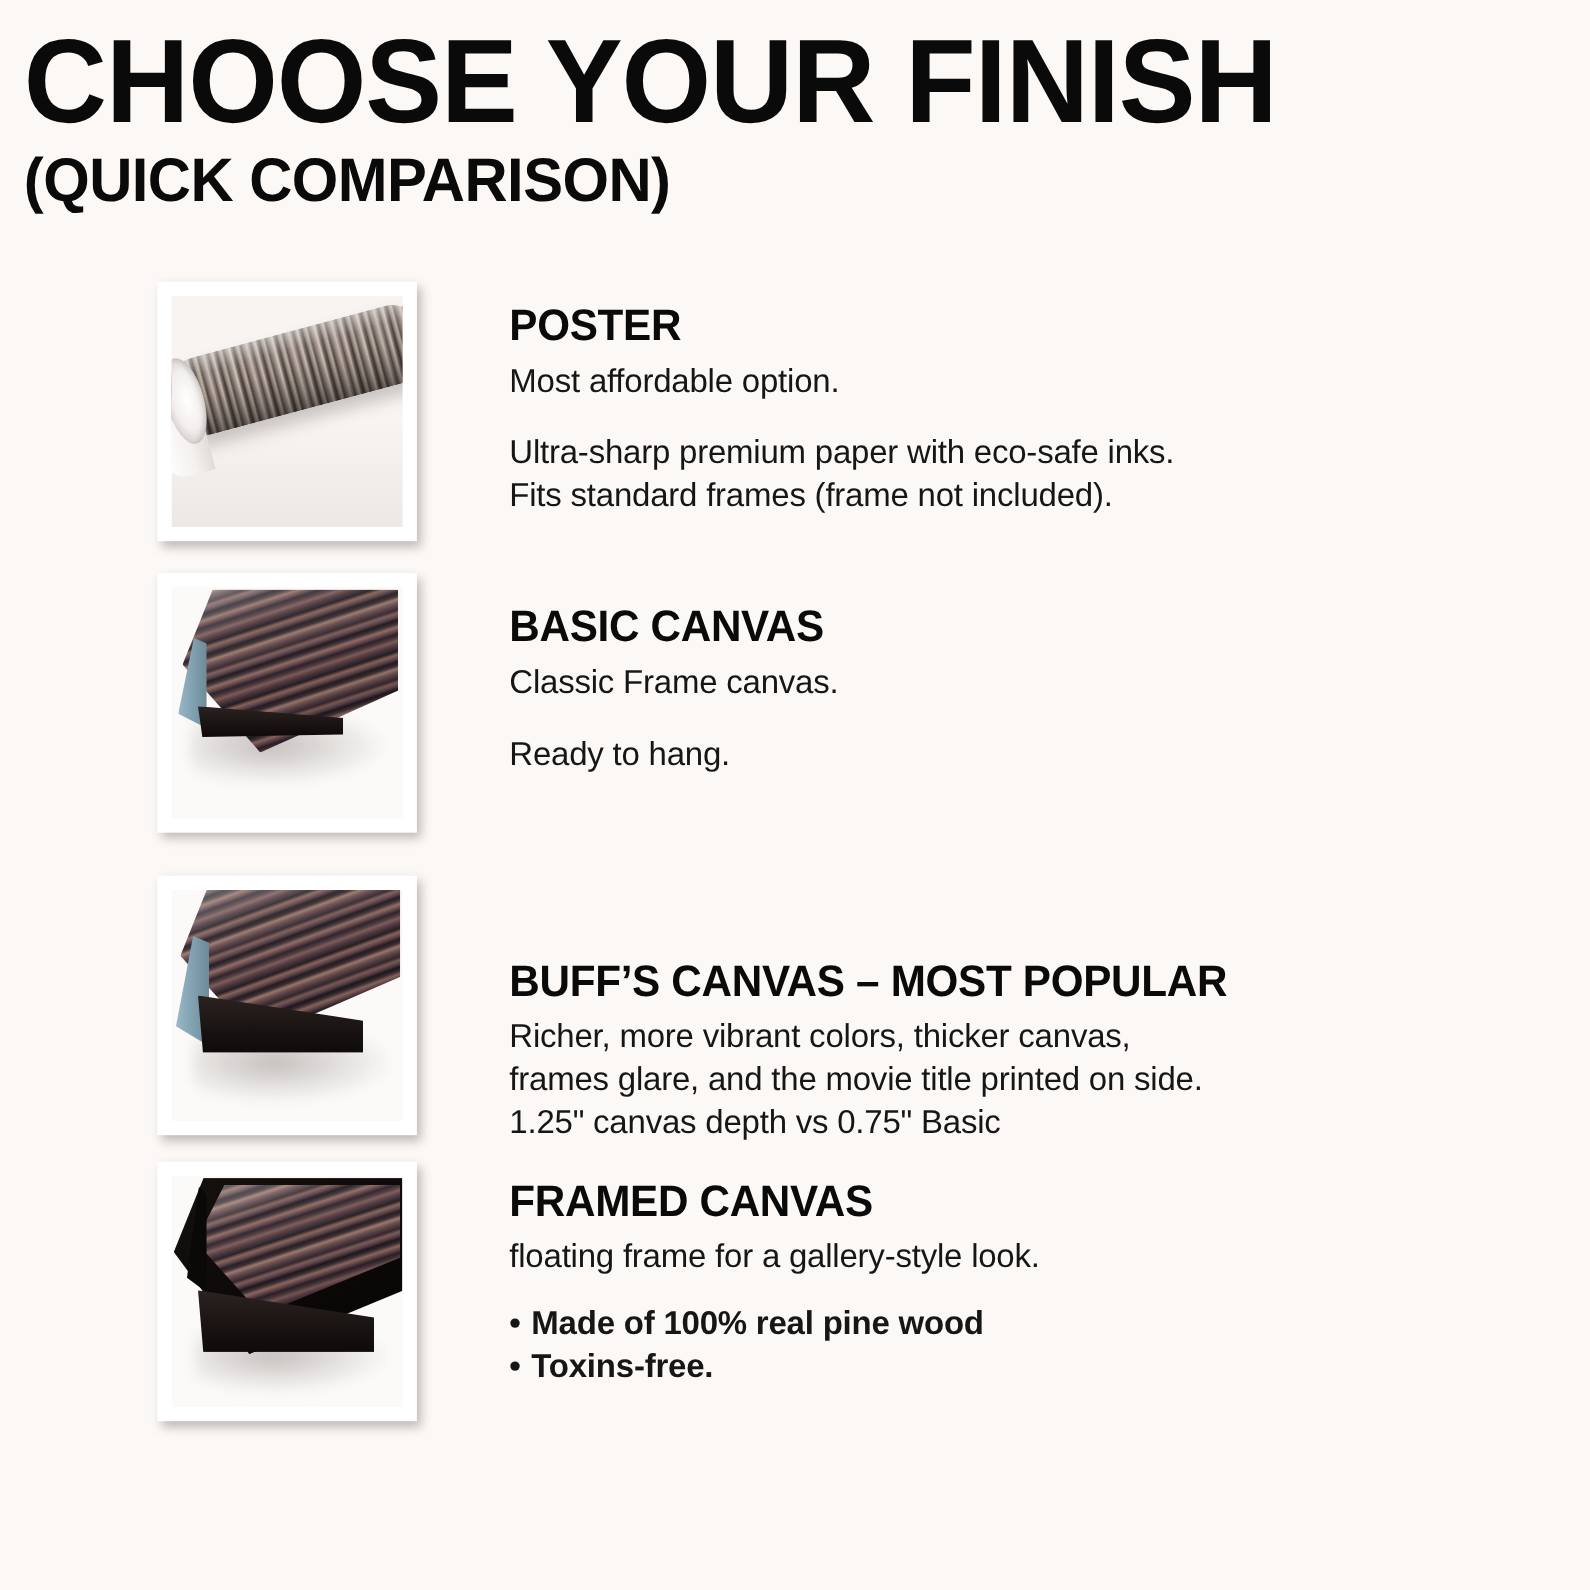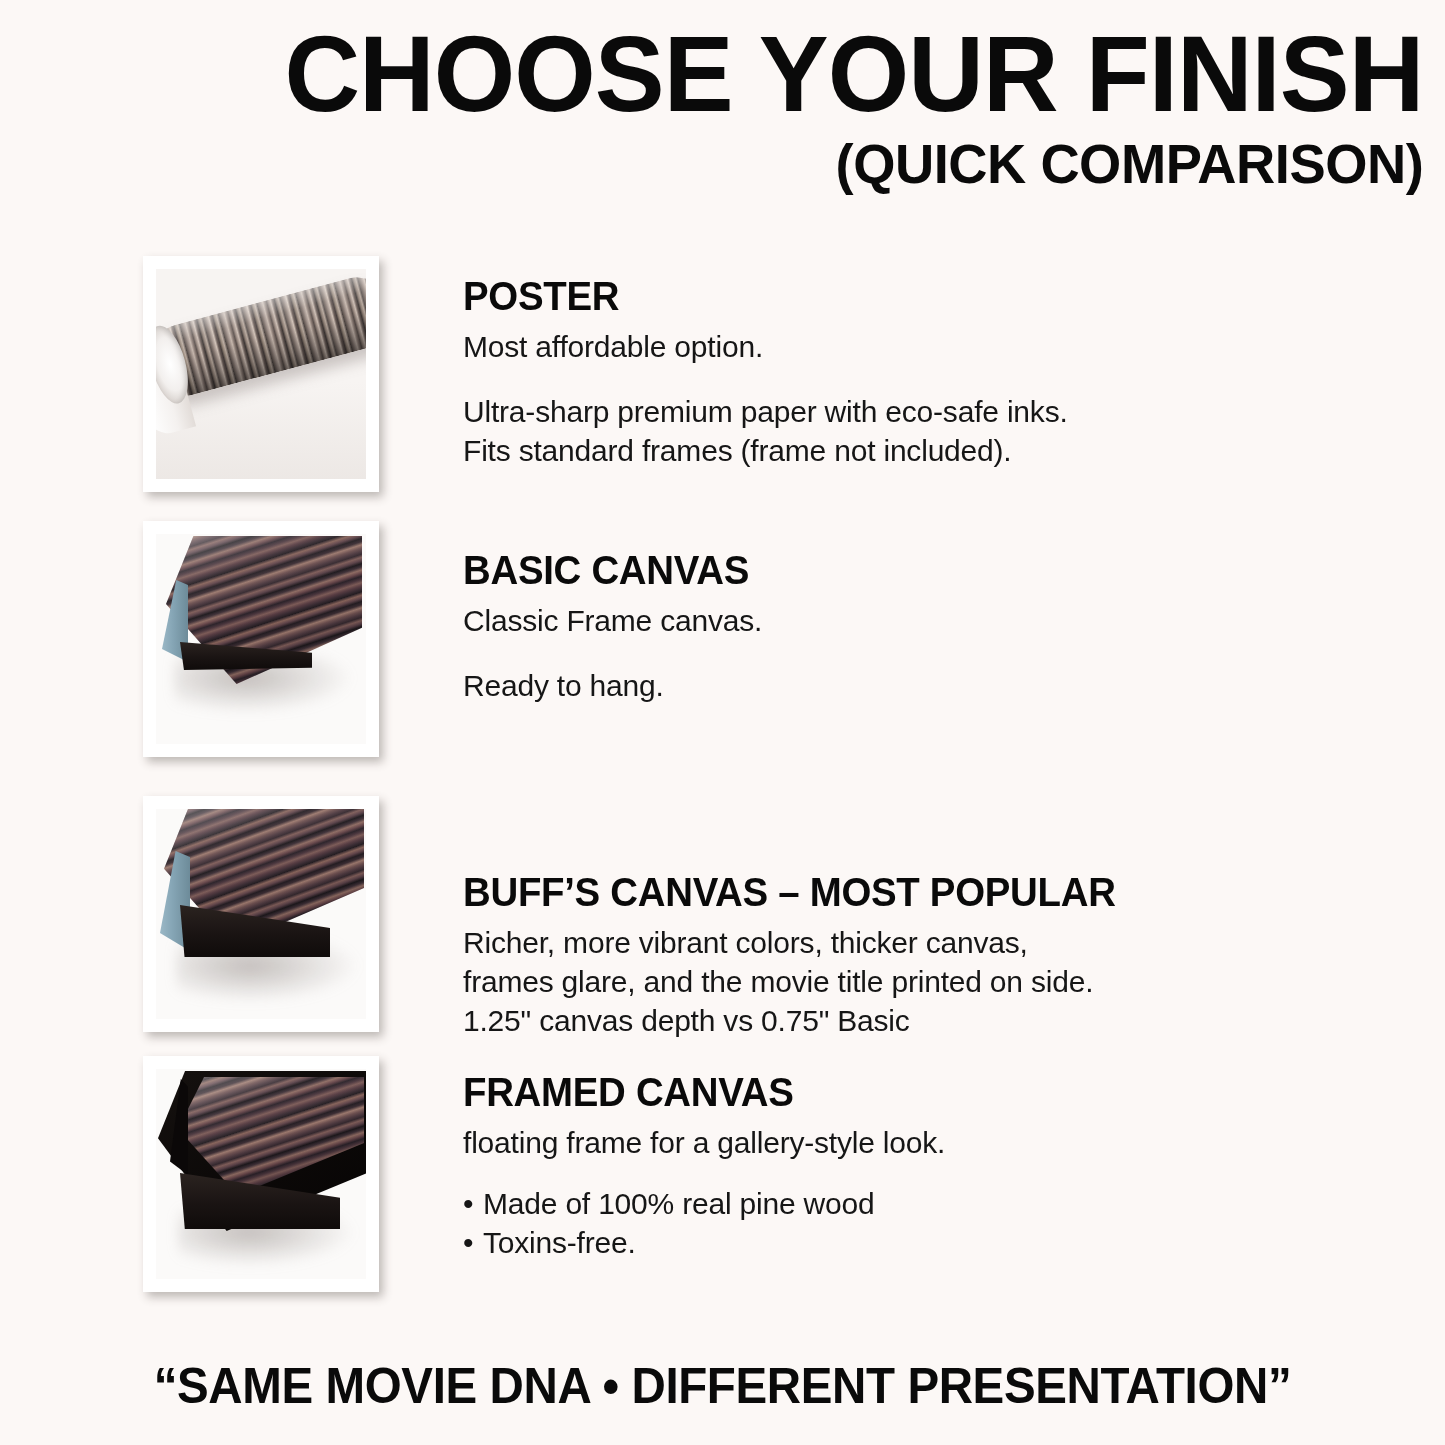--- a/index.html
+++ b/index.html
@@ -8,21 +8,21 @@
     width:1445px; height:1445px;
     background:#fcf8f6;
     font-family:"Liberation Sans", sans-serif;
     color:#111111;
     overflow:hidden;
   }
 
   .page { position:relative; width:1445px; height:1445px; }
 
   
-  .header { position:absolute; left:0; top:0; width:1445px; text-align:right; }
+  .header { position:absolute; left:0; top:0; width:1445px; text-align:left; }
 
   .main-title {
     font-family:"Liberation Sans", sans-serif;
     font-weight:700;
     font-size:108px;
     line-height:112px;
     letter-spacing:-1px;
     color:#0a0a0a;
     transform:scaleX(0.97);
     transform-origin:center top;
@@ -91,21 +91,21 @@
     line-height:39px;
     color:#161616;
     letter-spacing:-0.2px;
   }
   .gap-lg { height:26px; }
   .gap-sm { height:9px; }
 
   .bullets { margin-top:22px; }
   .bullet {
     font-family:"Liberation Sans", sans-serif;
-    font-weight:400;
+    font-weight:700;
     font-size:30px;
     line-height:39px;
     color:#161616;
     letter-spacing:-0.2px;
     white-space:nowrap;
   }
   .bullet .dot { display:inline-block; width:20px; }
 
   
   .footer {
@@ -373,17 +373,14 @@
       <div class="gap-sm"></div>
       <div class="item-body">floating frame for a gallery-style look.</div>
 
       <div class="bullets">
         <div class="bullet"><span class="dot">•</span><span>Made of 100% real pine wood</span></div>
         <div class="bullet"><span class="dot">•</span><span>Toxins-free.</span></div>
       </div>
     </div>
   </div>
 
-  <div class="footer">
-    <div class="footer-text">“SAME MOVIE DNA • DIFFERENT PRESENTATION”</div>
-  </div>
 
 </div>
 
 </body></html>

